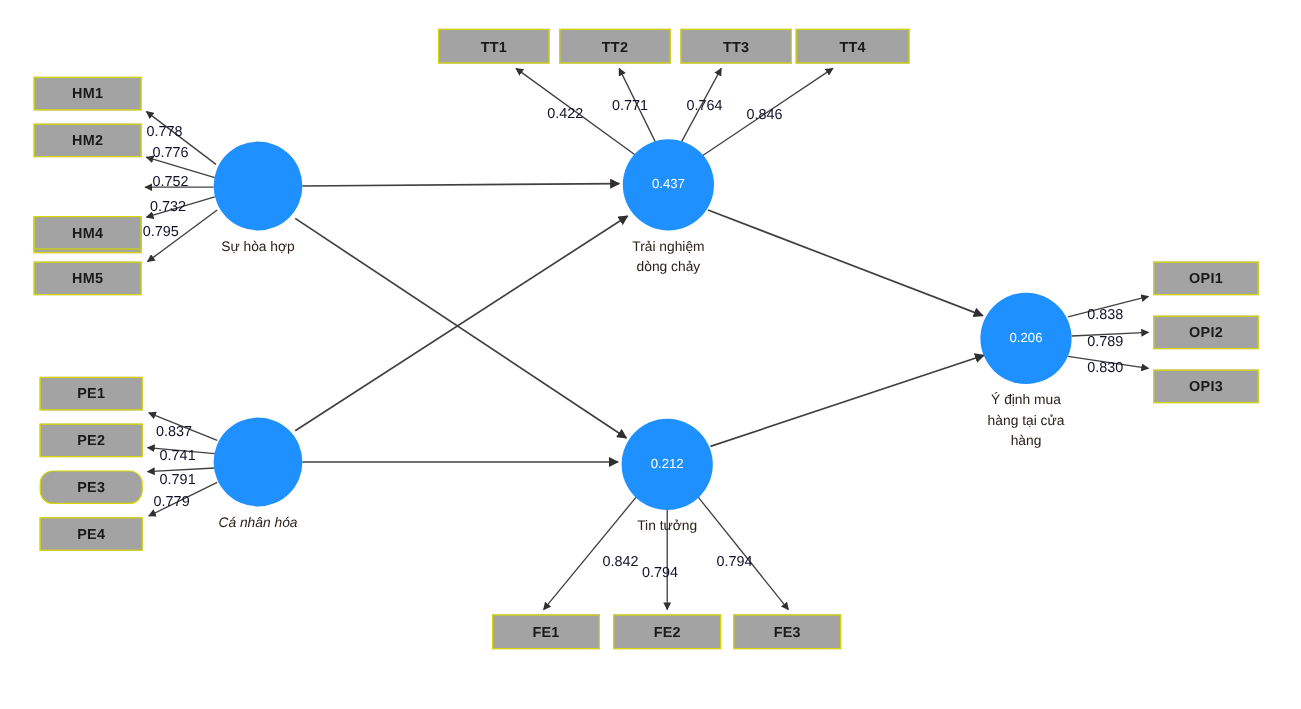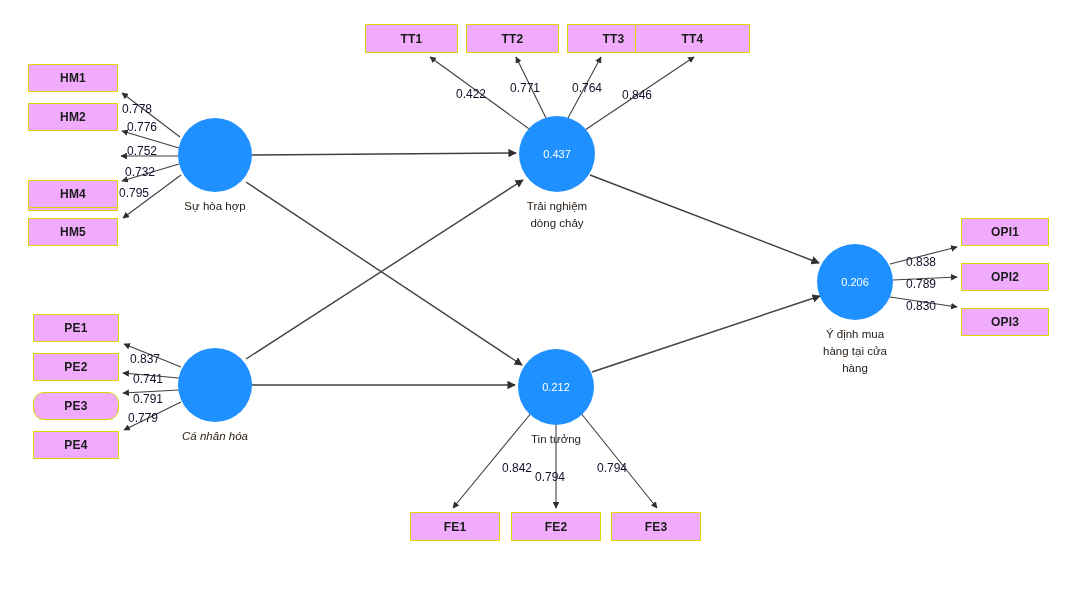--- a/index.html
+++ b/index.html
@@ -19,21 +19,21 @@
   }
   #svg-layer {
     position: absolute;
     left: 0;
     top: 0;
     width: 1084px;
     height: 591px;
   }
   .indicator-box {
     position: absolute;
-    background: #f0abfc;
+    background: #a3a3a3;
     border: 1px solid #d8d800;
     display: flex;
     align-items: center;
     justify-content: center;
     font-size: 12px;
     font-weight: bold;
     color: #1a1a1a;
     box-sizing: border-box;
     letter-spacing: 0.2px;
   }
@@ -111,21 +111,21 @@
       <div class="indicator-box" style="left: 28px; top: 141px; width: 90px; height: 28px; margin-top: 42px;">HM3</div>
       <div class="indicator-box" style="left: 28px; top: 180px; width: 90px; height: 28px;">HM4</div>
       <div class="indicator-box" style="left: 28px; top: 218px; width: 90px; height: 28px;">HM5</div>
       <div class="indicator-box" style="left: 33px; top: 314px; width: 86px; height: 28px;">PE1</div>
       <div class="indicator-box" style="left: 33px; top: 353px; width: 86px; height: 28px;">PE2</div>
       <div class="indicator-box" style="left: 33px; top: 392px; width: 86px; height: 28px; border-radius: 11px;">PE3</div>
       <div class="indicator-box" style="left: 33px; top: 431px; width: 86px; height: 28px;">PE4</div>
       <div class="indicator-box" style="left: 365px; top: 24px; width: 93px; height: 29px;">TT1</div>
       <div class="indicator-box" style="left: 466px; top: 24px; width: 93px; height: 29px;">TT2</div>
       <div class="indicator-box" style="left: 567px; top: 24px; width: 93px; height: 29px;">TT3</div>
-      <div class="indicator-box" style="left: 635px; top: 24px; width: 115px; height: 29px;">TT4</div>
+      <div class="indicator-box" style="left: 663px; top: 24px; width: 95px; height: 29px;">TT4</div>
       <div class="indicator-box" style="left: 410px; top: 512px; width: 90px; height: 29px;">FE1</div>
       <div class="indicator-box" style="left: 511px; top: 512px; width: 90px; height: 29px;">FE2</div>
       <div class="indicator-box" style="left: 611px; top: 512px; width: 90px; height: 29px;">FE3</div>
       <div class="indicator-box" style="left: 961px; top: 218px; width: 88px; height: 28px;">OPI1</div>
       <div class="indicator-box" style="left: 961px; top: 263px; width: 88px; height: 28px;">OPI2</div>
       <div class="indicator-box" style="left: 961px; top: 308px; width: 88px; height: 28px;">OPI3</div>
     </div>
   <div id="construct-layer">
       <div class="construct-circle" style="left: 178px; top: 118px; width: 74px; height: 74px;"></div>
       <div class="construct-label" style="left: 145px; top: 198px; width: 140px;">Sự hòa hợp</div>

